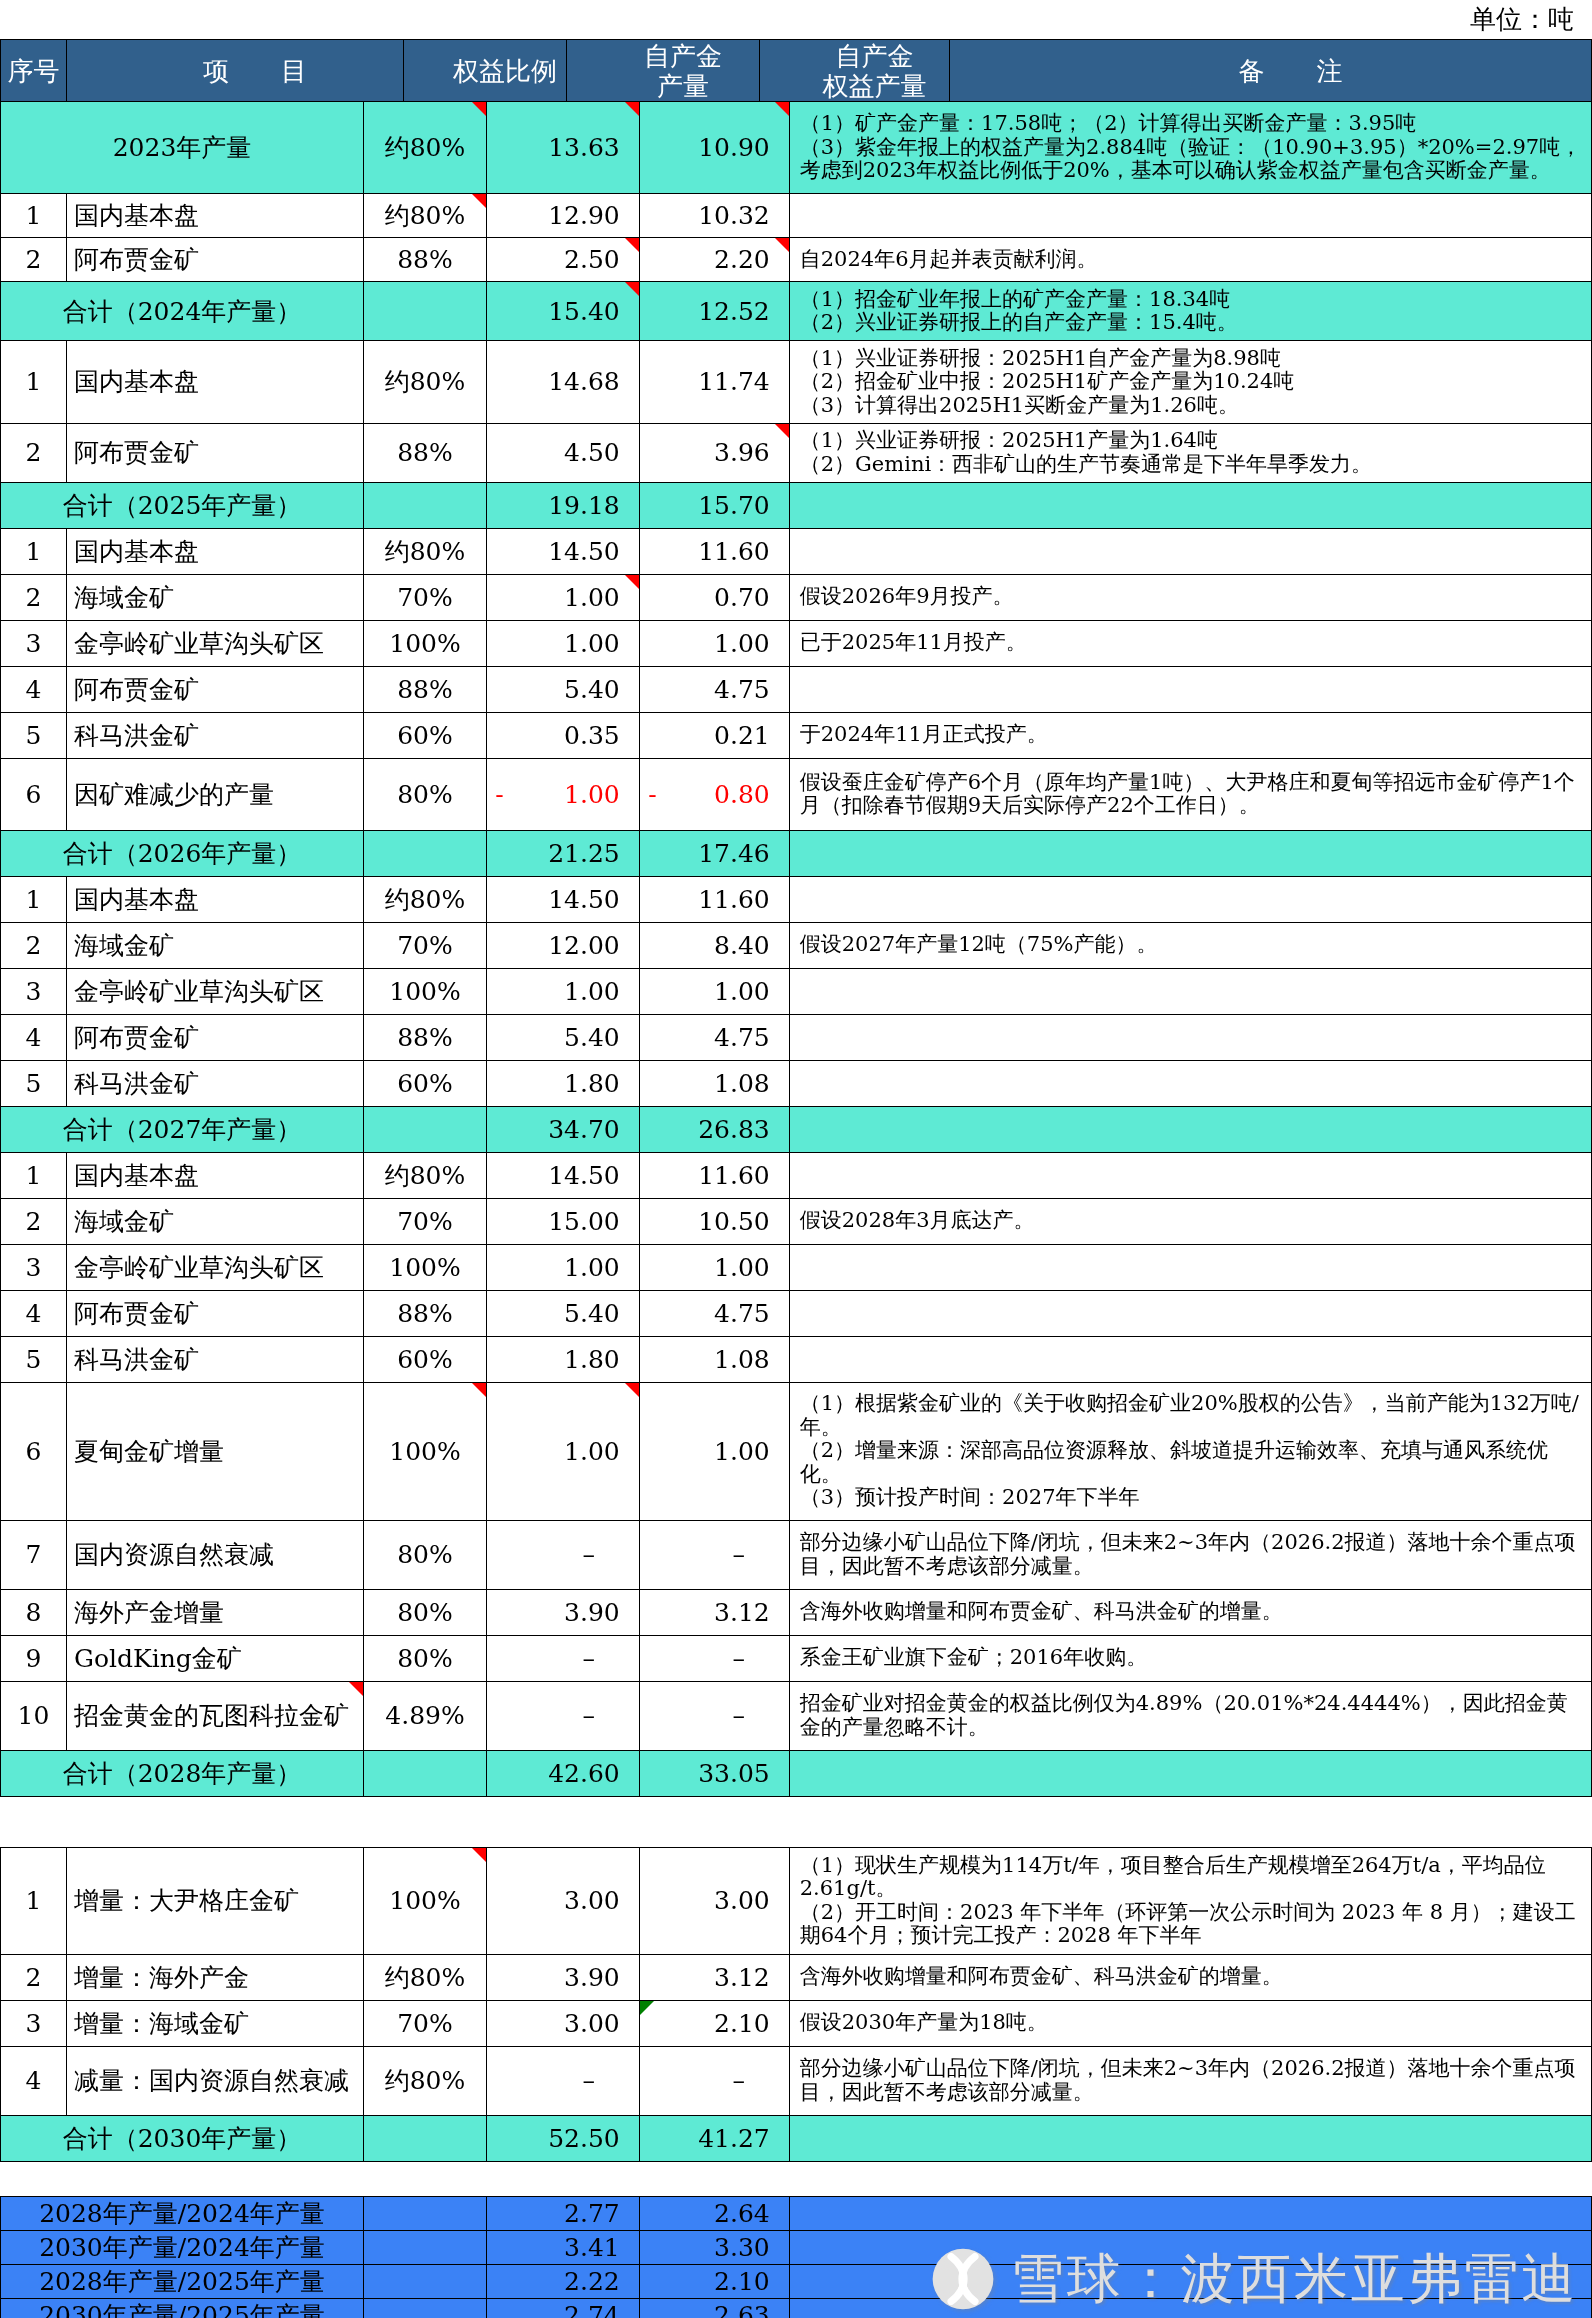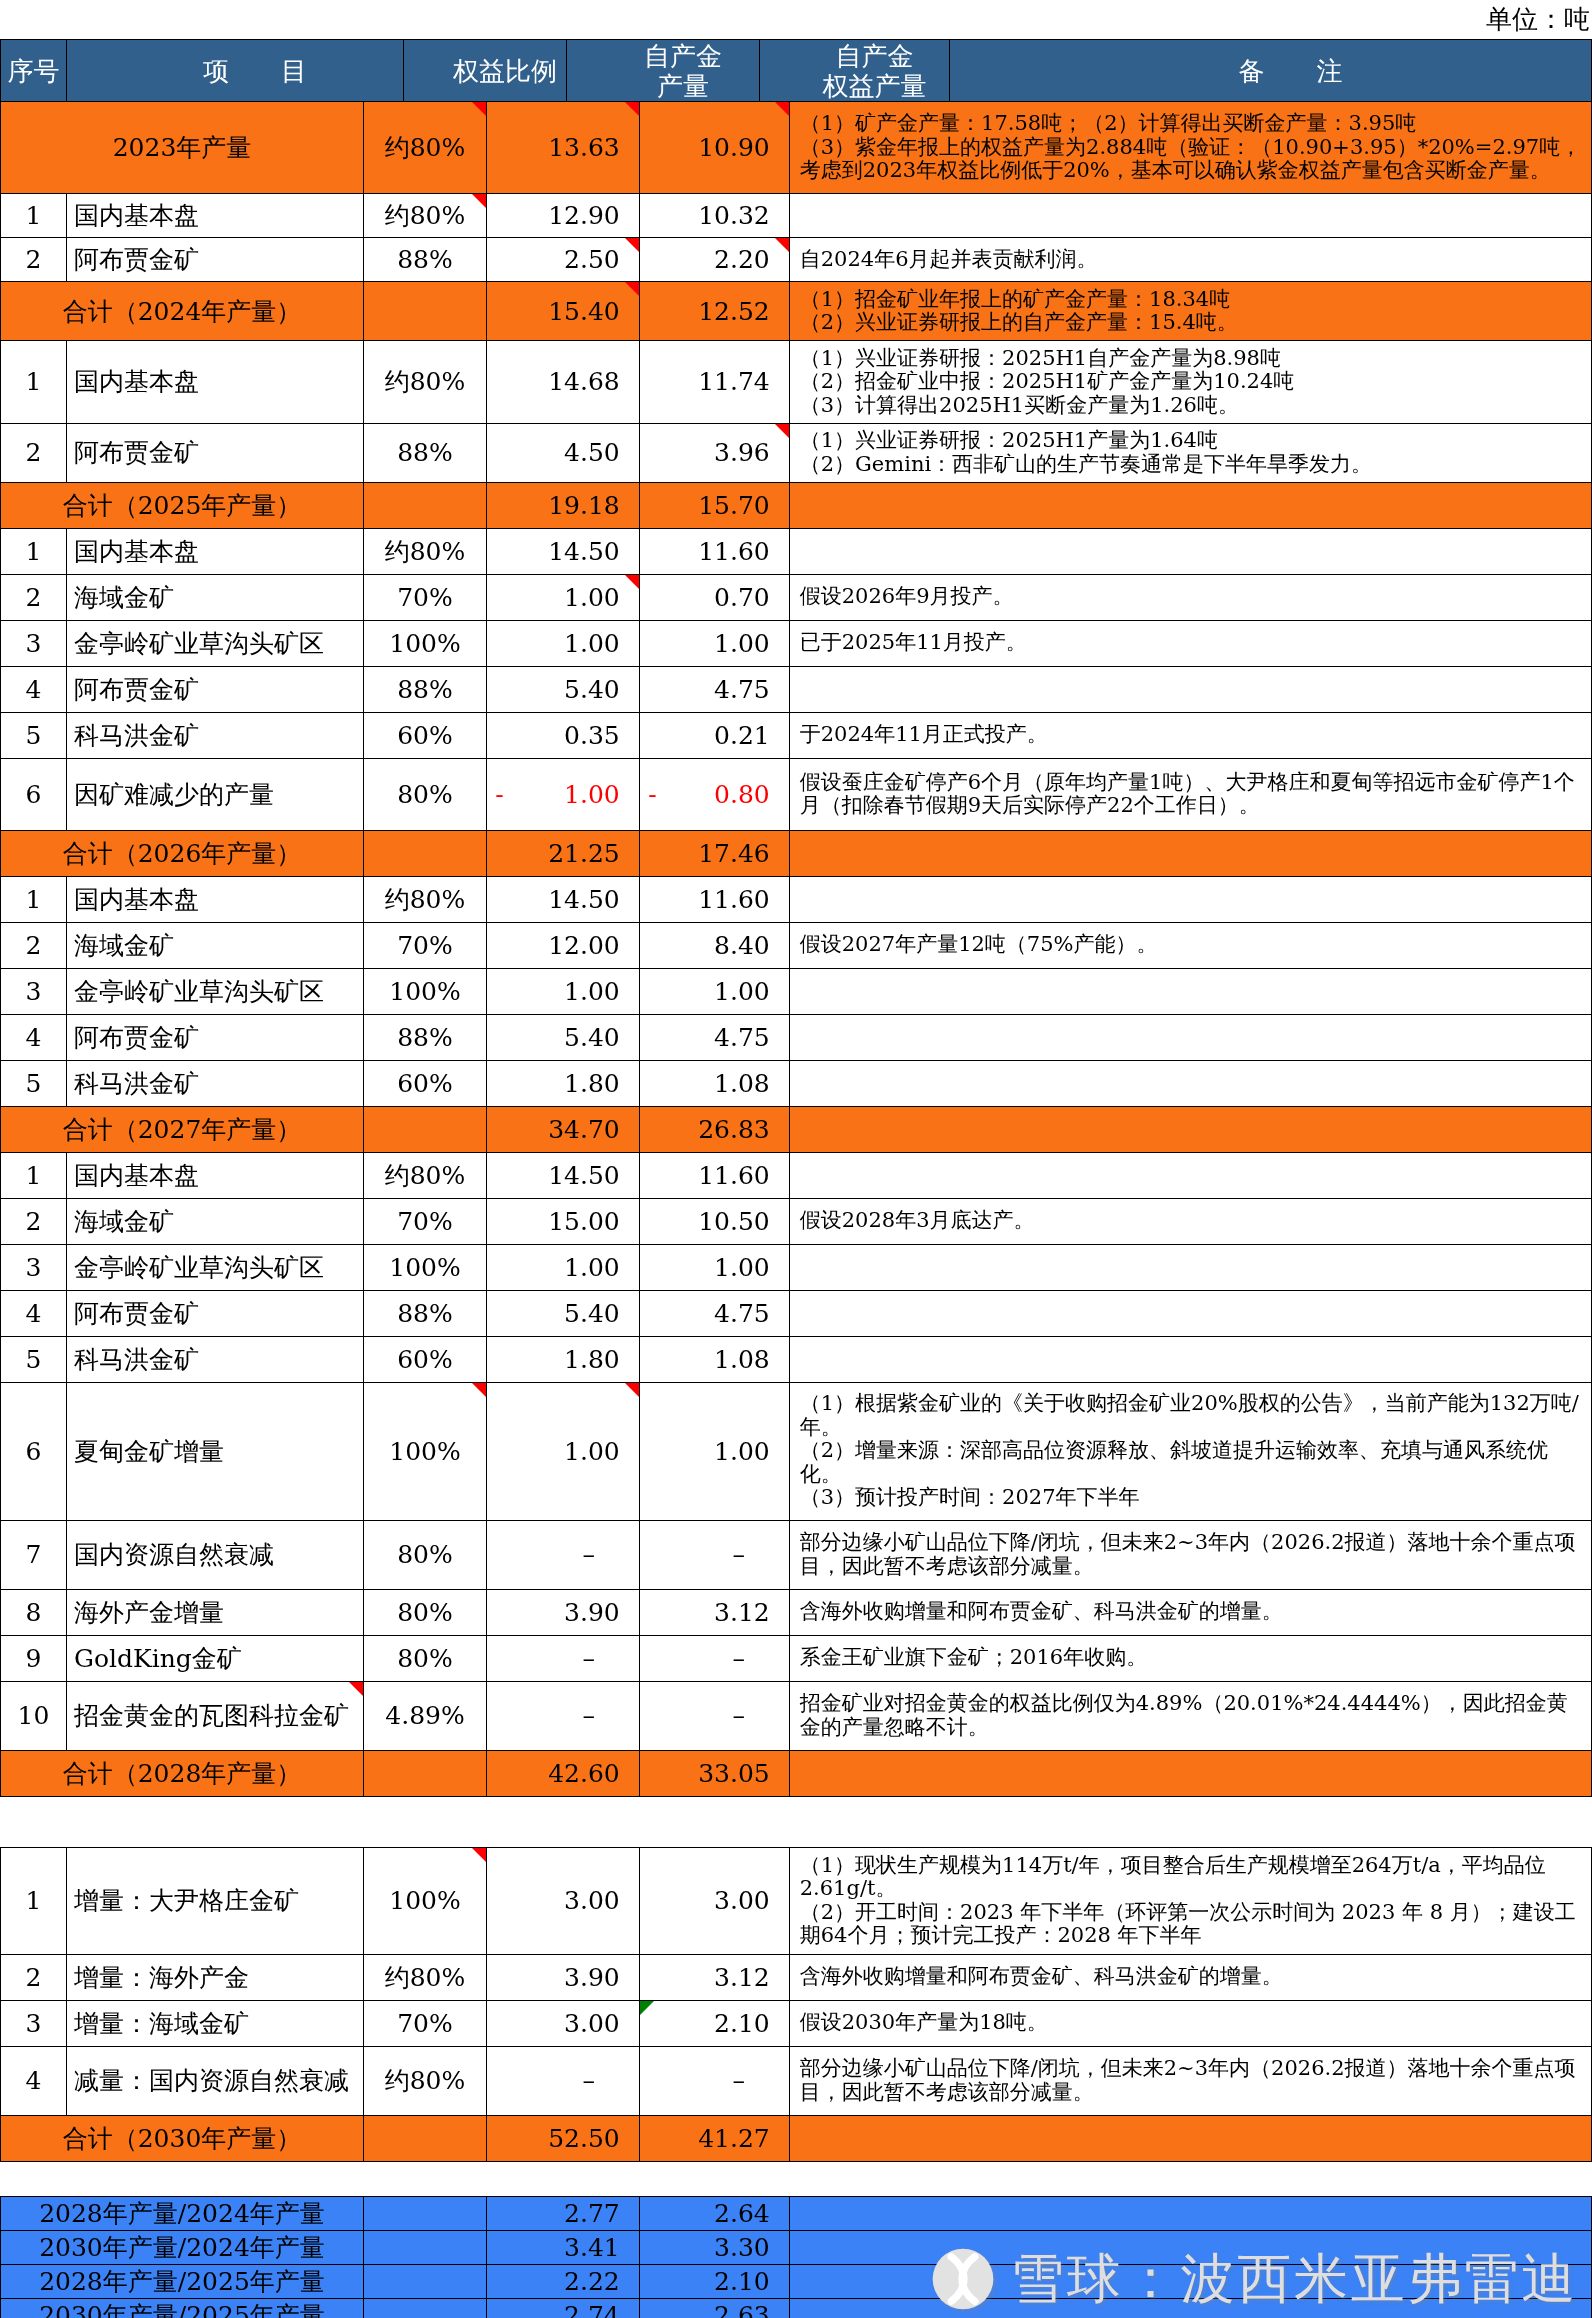--- a/index.html
+++ b/index.html
@@ -10,39 +10,39 @@
     background:#ffffff;
     font-family:"DejaVu Serif","Liberation Serif",serif;
     color:#000;
     overflow:hidden;
   }
   .unit{
     height:39px;
     display:flex;
     align-items:center;
     justify-content:flex-end;
-    padding-right:2px;
+    padding-right:18px;
     font-size:26px;
   }
   
   .row{
     display:flex;
     border-left:1.4px solid #000;
     border-right:1.4px solid #000;
     border-bottom:1.4px solid #000;
     background:#fff;
     box-sizing:border-box;
   }
   .row.header{
     background:#31608C;
     border-top:1.4px solid #000;
   }
   .gap-row{background:#fff;}
   .gap-row + .row{border-top:1.4px solid #000;}
-  .row.total{background:#f97316;justify-content:center;}
+  .row.total{background:#5eead4;justify-content:center;}
   .row.ratio{background:#3b82f6;}
   .cell{
     position:relative;
     box-sizing:border-box;
     border-right:1.4px solid #000;
     display:flex;
     align-items:center;
     font-size:25px;
     overflow:hidden;
   }

